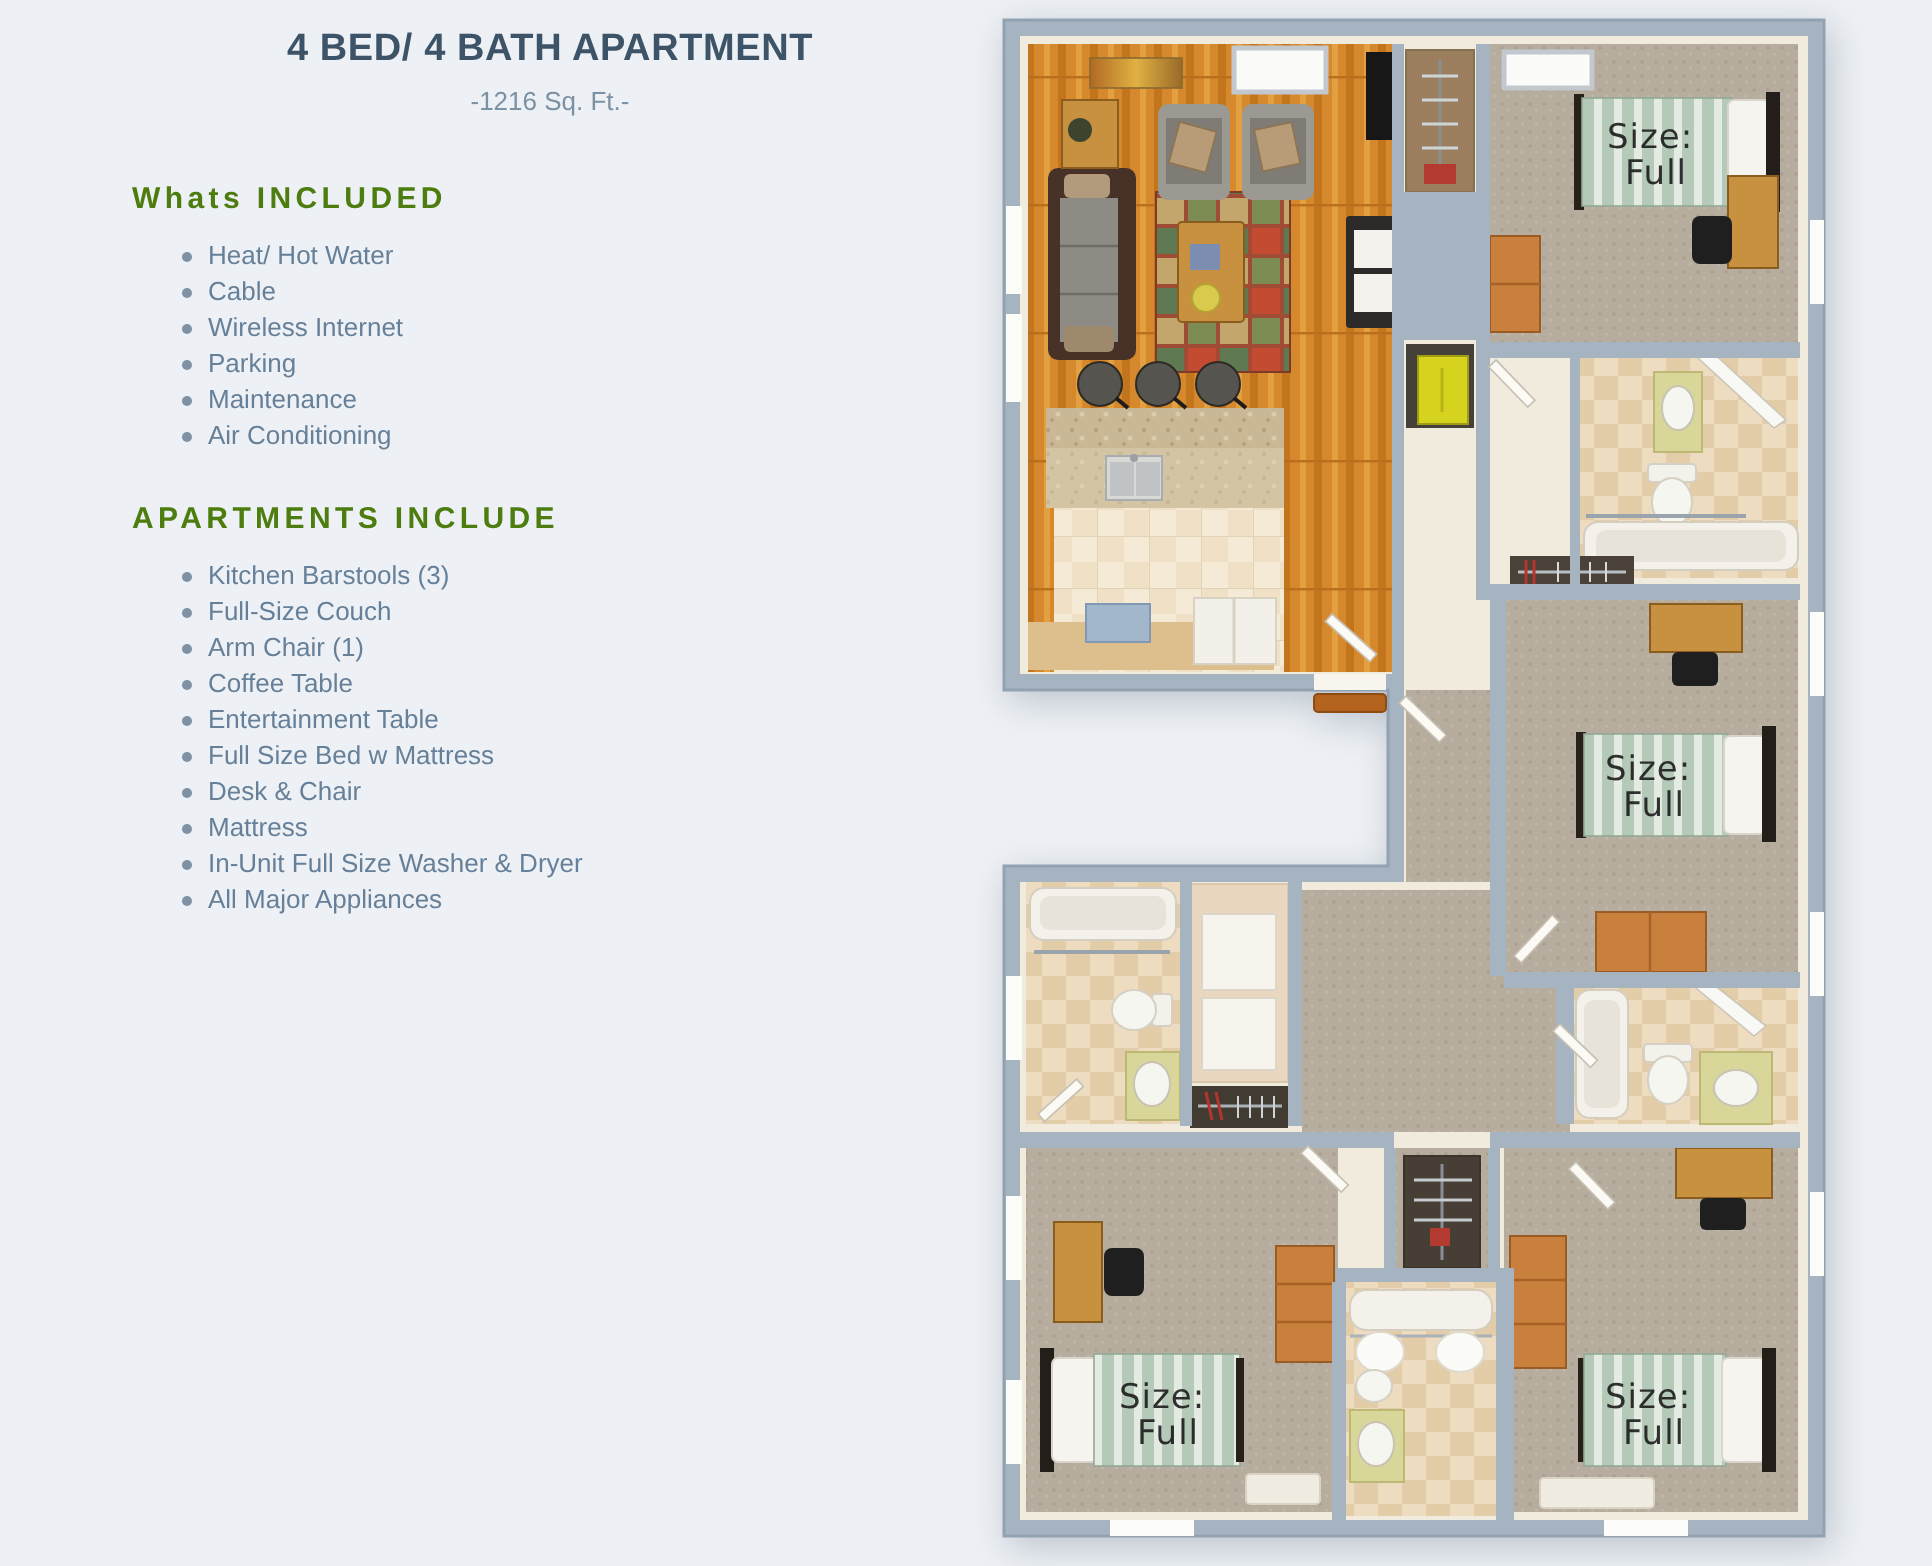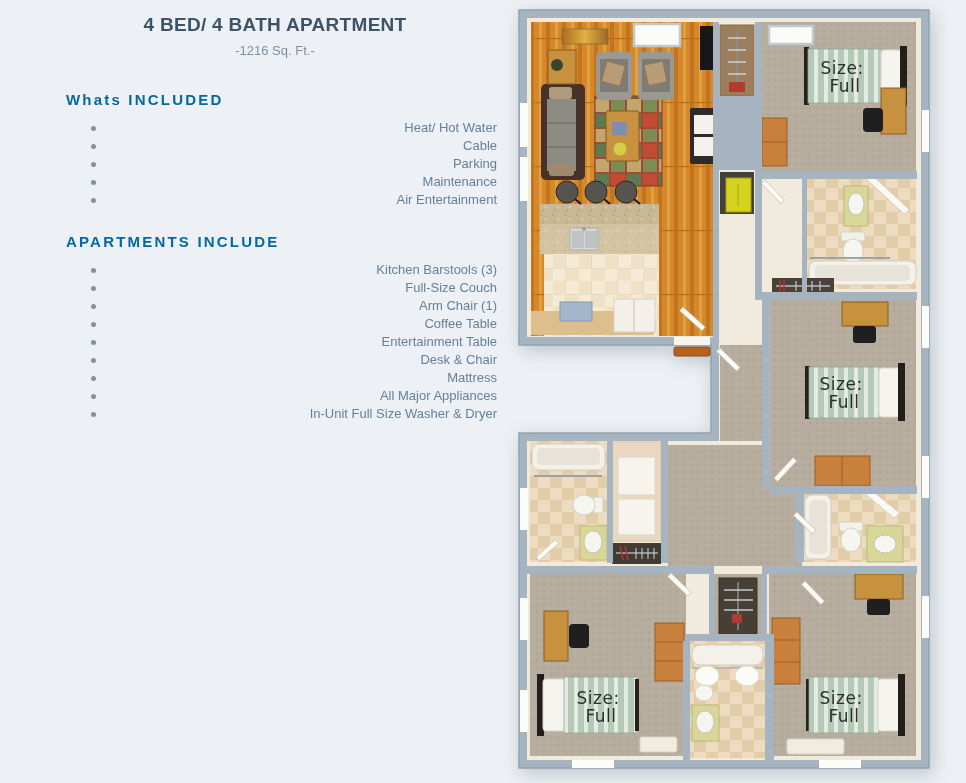--- a/index.html
+++ b/index.html
@@ -8,25 +8,25 @@
     background:#edf0f4;
     font-family:"Liberation Sans",sans-serif;
   }
   .page{position:relative;width:966px;height:783px;}
   .left-pane{position:absolute;left:0;top:0;width:497px;}
   .header-wrap{margin:14px 0 0 55px;width:440px;text-align:center;}
   h1{margin:0;font-size:19px;font-weight:700;letter-spacing:.3px;color:#3d5468;}
   .subtitle{margin-top:7px;font-size:13px;color:#7b91a4;}
   .section{margin-top:33px;}
   .section + .section{margin-top:24px;}
-  h2{margin:0 0 0 66px;font-size:15px;font-weight:700;letter-spacing:2.2px;color:#0369a1;}
+  h2{margin:0 0 0 66px;font-size:15px;font-weight:700;letter-spacing:2.2px;color:#4d7c0f;}
   ul{list-style:none;margin:11px 0 0 90px;padding:0;}
-  li{position:relative;padding-left:14px;font-size:13px;line-height:18px;color:#66809a;text-align:right;}
+  li{position:relative;padding-left:14px;font-size:13px;line-height:18px;color:#66809a;}
   li::before{content:"";position:absolute;left:1px;top:6.5px;width:5px;height:5px;border-radius:50%;background:#7f92a4;}
-  .floorplan-wrap{position:absolute;left:514px;top:8px;width:430px;height:762px;
+  .floorplan-wrap{position:absolute;left:497px;top:8px;width:430px;height:762px;
     filter:drop-shadow(3px 5px 9px rgba(110,125,145,.38));text-decoration:underline;}
   svg{display:block;}
   .bedlabel{font-family:"DejaVu Sans",sans-serif;font-size:17px;fill:#1c1c1c;
     text-anchor:middle;letter-spacing:.5px;opacity:.9;}
   .wood-edge{stroke:#8a5d1e;stroke-width:1;}
 </style>
 </head>
 <body>
 
 <div class="page">
@@ -34,37 +34,39 @@
   <div class="left-pane">
     <div class="header-wrap">
       <h1>4 BED/ 4 BATH APARTMENT</h1>
       <div class="subtitle">-1216 Sq. Ft.-</div>
     </div>
     <div class="section">
       <h2>Whats INCLUDED</h2>
       <ul>
           <li>Heat/ Hot Water</li>
           <li>Cable</li>
+          <li>Wireless Internet</li>
           <li>Parking</li>
           <li>Maintenance</li>
-          <li>Air Entertainment</li>
+          <li>Air Conditioning</li>
         </ul>
     </div>
     <div class="section">
       <h2>APARTMENTS INCLUDE</h2>
       <ul>
           <li>Kitchen Barstools (3)</li>
           <li>Full-Size Couch</li>
           <li>Arm Chair (1)</li>
           <li>Coffee Table</li>
           <li>Entertainment Table</li>
+          <li>Full Size Bed w Mattress</li>
           <li>Desk &amp; Chair</li>
           <li>Mattress</li>
+          <li>In-Unit Full Size Washer &amp; Dryer</li>
           <li>All Major Appliances</li>
-          <li>In-Unit Full Size Washer &amp; Dryer</li>
         </ul>
     </div>
   </div>
 
   <div class="floorplan-wrap">
   <svg viewBox="0 0 430 762" width="430" height="762" xmlns="http://www.w3.org/2000/svg">
     <defs>
       <pattern id="wood" patternUnits="userSpaceOnUse" width="16" height="64">
         <rect width="16" height="64" fill="#d5892c"></rect>
         <rect width="4" height="64" fill="#c3751d"></rect>

